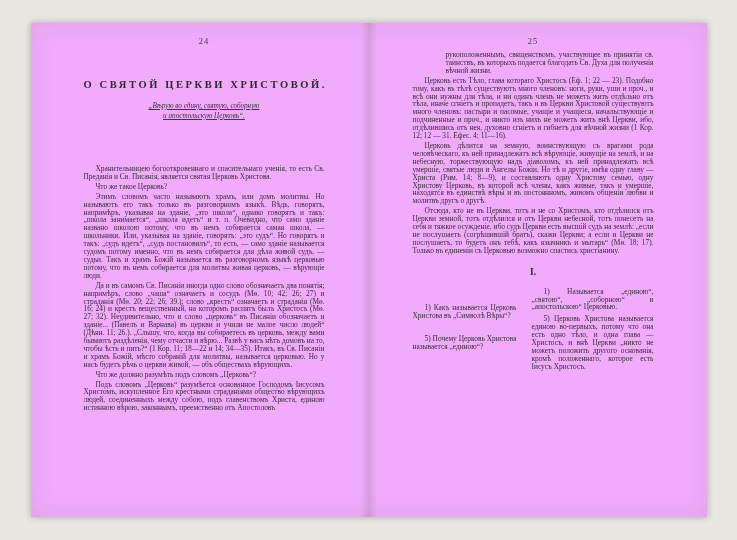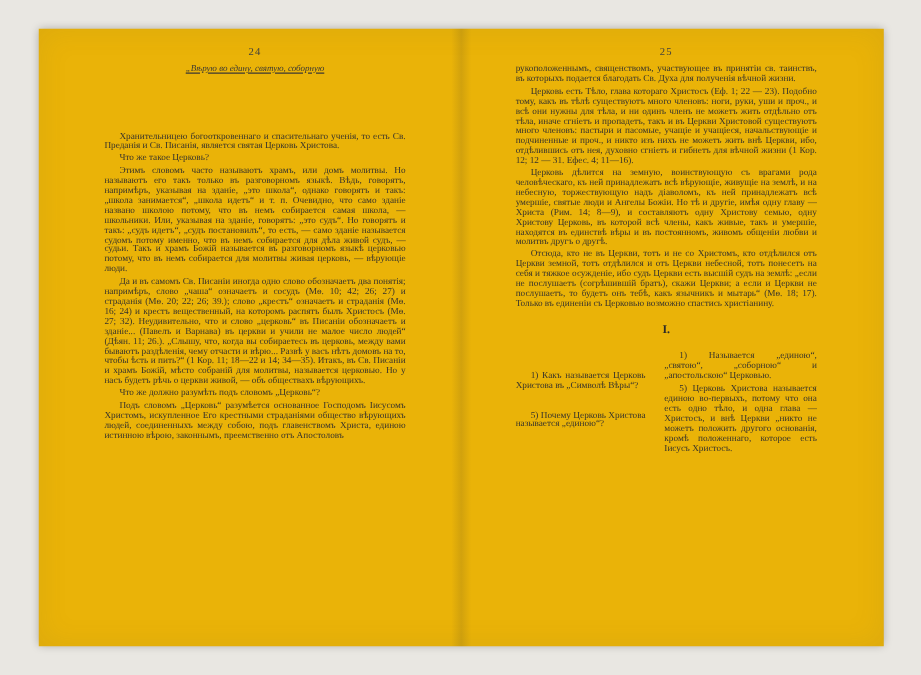--- a/index.html
+++ b/index.html
@@ -8,21 +8,21 @@
     width: 737px;
     height: 540px;
     background: #e9e7e2;
     font-family: "Liberation Serif", "DejaVu Serif", serif;
     overflow: hidden;
   }
   .spread {
     width: 676px;
     height: 494px;
     margin: 23px auto 0 auto;
-    background: #eab308;
+    background: #f0abfc;
     display: flex;
     position: relative;
     box-shadow: 0 0 7px rgba(0,0,0,0.28), inset 0 0 24px rgba(90,85,70,0.10);
   }
   .gutter {
     position: absolute;
     left: calc(50% - 8px);
     top: 0;
     width: 16px;
     height: 100%;
@@ -63,21 +63,21 @@
     text-decoration: underline;
   }
   .body-text p {
     font-size: 7.4px;
     line-height: 7.9px;
     text-align: justify;
     text-indent: 12px;
     margin: 0 0 2px 0;
     color: #35322c;
   }
-  .body-text p.no-indent { text-indent: 0; }
+  .body-text p.no-indent { text-indent: 0; margin-left: 33px; }
   .section-heading {
     text-align: center;
     font-size: 9.5px;
     font-weight: bold;
     margin: 12px 0 11px 0;
     color: #2f2c27;
   }
   .qa {
     display: flex;
     gap: 15px;
@@ -95,22 +95,24 @@
   }
   .qa-col.questions p { margin-bottom: 16px; margin-top: 16px; }
 </style>
 </head>
 <body>
 
 <div class="spread">
 
   <section class="page left">
     <div class="page-number">24</div>
+    <h1 class="title">О СВЯТОЙ ЦЕРКВИ ХРИСТОВОЙ.</h1>
     <div class="epigraph">
       <div>„Вѣрую во едину, святую, соборную</div>
+      <div>и апостольскую Церковь“.</div>
     </div>
     <div class="body-text">
       <p>Хранительницею богооткровеннаго и спасительнаго ученія, то есть Св. Преданія и Св. Писанія, является святая Церковь Христова.</p>
       <p>Что же такое Церковь?</p>
       <p>Этимъ словомъ часто называютъ храмъ, или домъ молитвы. Но называютъ его такъ только въ разговорномъ языкѣ. Вѣдь, говорятъ, напримѣръ, указывая на зданіе, „это школа“, однако говорятъ и такъ: „школа занимается“, „школа идетъ“ и т. п. Очевидно, что само зданіе названо школою потому, что въ немъ собирается самая школа, — школьники. Или, указывая на зданіе, говорятъ: „это судъ“. Но говорятъ и такъ: „судъ идетъ“, „судъ постановилъ“, то есть, — само зданіе называется судомъ потому именно, что въ немъ собирается для дѣла живой судъ, — судьи. Такъ и храмъ Божій называется въ разговорномъ языкѣ церковью потому, что въ немъ собирается для молитвы живая церковь, — вѣрующіе люди.</p>
       <p>Да и въ самомъ Св. Писаніи иногда одно слово обозначаетъ два понятія; напримѣръ, слово „чаша“ означаетъ и сосудъ (Мѳ. 10; 42; 26; 27) и страданія (Мѳ. 20; 22; 26; 39.); слово „крестъ“ означаетъ и страданія (Мѳ. 16; 24) и крестъ вещественный, на которомъ распятъ былъ Христосъ (Мѳ. 27; 32). Неудивительно, что и слово „церковь“ въ Писаніи обозначаетъ и зданіе... (Павелъ и Варнава) въ церкви и учили не малое число людей“ (Дѣян. 11; 26.). „Слышу, что, когда вы собираетесь въ церковь, между вами бываютъ раздѣленія, чему отчасти и вѣрю... Развѣ у васъ нѣтъ домовъ на то, чтобы ѣсть и пить?“ (1 Кор. 11; 18—22 и 14; 34—35). Итакъ, въ Св. Писаніи и храмъ Божій, мѣсто собраній для молитвы, называется церковью. Но у насъ будетъ рѣчь о церкви живой, — объ обществахъ вѣрующихъ.</p>
       <p>Что же должно разумѣть подъ словомъ „Церковь“?</p>
       <p>Подъ словомъ „Церковь“ разумѣется основанное Господомъ Іисусомъ Христомъ, искупленное Его крестными страданіями общество вѣрующихъ людей, соединенныхъ между собою, подъ главенствомъ Христа, единою истинною вѣрою, законнымъ, преемственно отъ Апостоловъ</p>
     </div>
   </section>

